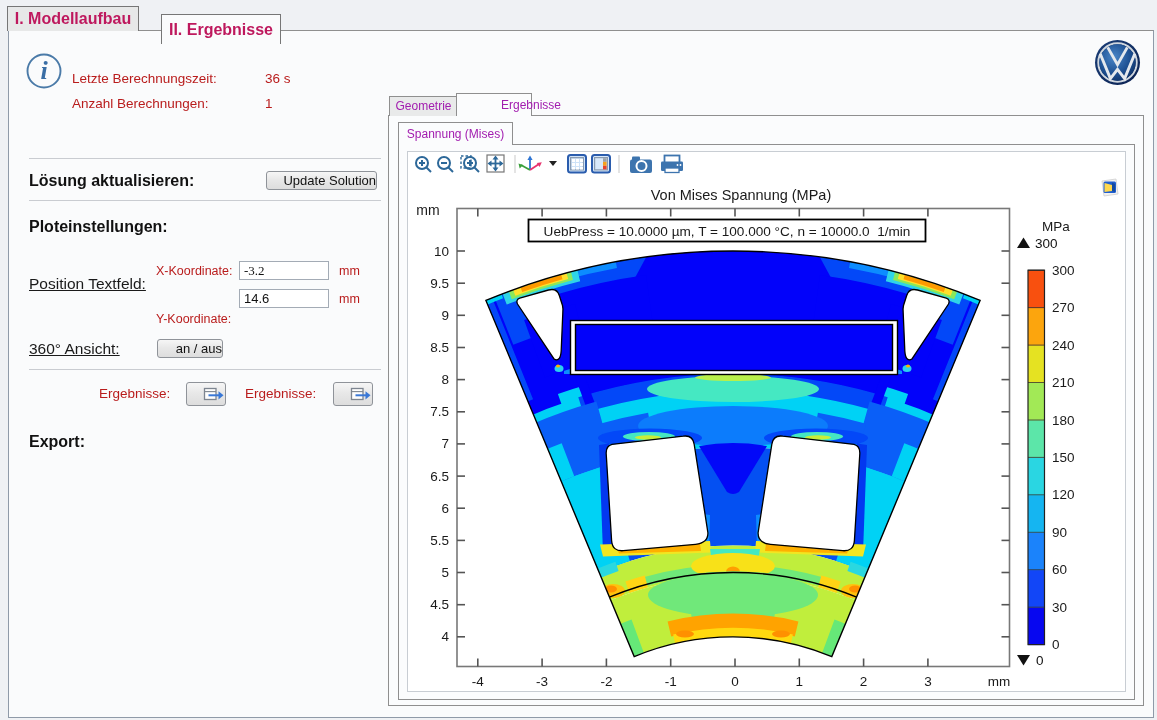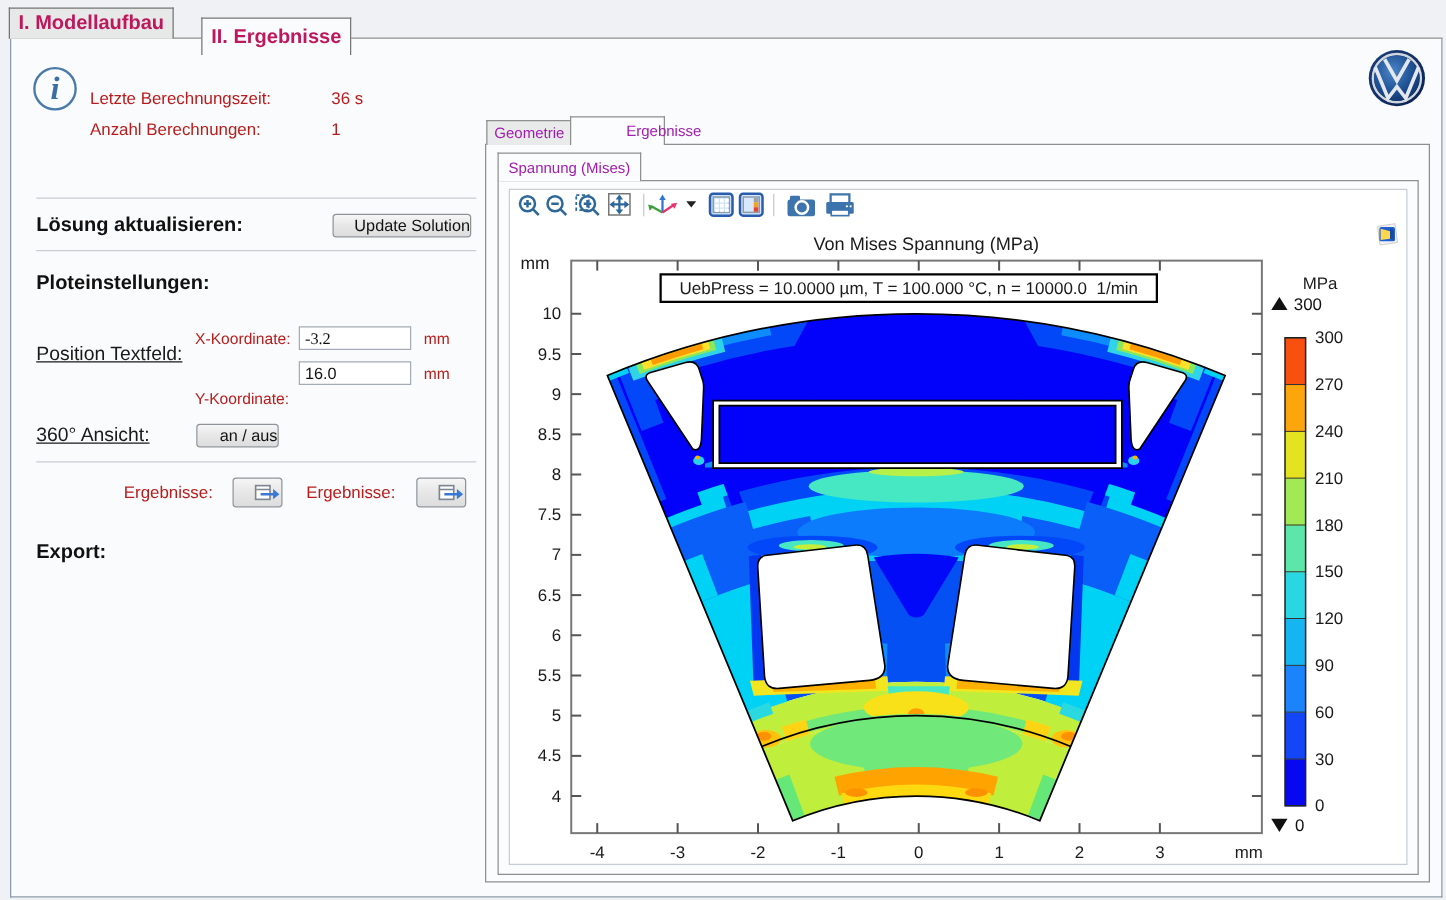--- a/index.html
+++ b/index.html
@@ -51,21 +51,21 @@
 <div class="abs hdr" style="left:29px;top:172px;z-index:9;">Lösung aktualisieren:</div>
 <div class="abs btn" style="left:266px;top:171px;width:109px;height:17px;line-height:17px;z-index:9;">Update Solution</div>
 <div class="abs sep" style="left:29px;top:200px;width:352px;z-index:9;"></div>
 <div class="abs hdr" style="left:29px;top:218px;z-index:9;">Ploteinstellungen:</div>
 
 <div class="abs und" style="left:29px;top:263px;z-index:9;margin-top:12px;">Position Textfeld:</div>
 <div class="abs lbl" style="left:156px;top:264px;font-size:12.5px;z-index:9;">X-Koordinate:</div>
 <div class="abs inp" style="left:239px;top:261px;width:84px;height:17px;z-index:9;font-family:Liberation Serif, serif;">-3.2</div>
 <div class="abs lbl" style="left:339px;top:264px;font-size:12.5px;z-index:9;">mm</div>
 <div class="abs lbl" style="left:156px;top:292px;font-size:12.5px;z-index:9;margin-top:20px;">Y-Koordinate:</div>
-<div class="abs inp" style="left:239px;top:289px;width:84px;height:17px;z-index:9;">16.0</div>
+<div class="abs inp" style="left:239px;top:289px;width:84px;height:17px;z-index:9;">14.6</div>
 <div class="abs lbl" style="left:339px;top:292px;font-size:12.5px;z-index:9;">mm</div>
 
 <div class="abs und" style="left:29px;top:340px;z-index:9;">360° Ansicht:</div>
 <div class="abs btn" style="left:157px;top:339px;width:64px;height:17px;line-height:17px;z-index:9;">an / aus</div>
 
 <div class="abs sep" style="left:29px;top:369px;width:352px;z-index:9;"></div>
 <div class="abs hdr" style="left:29px;top:385px;font-size:16px;z-index:9;margin-top:48px;">Export:</div>
 <div class="abs lbl" style="left:99px;top:386px;z-index:9;">Ergebnisse:</div>
 <div class="abs btn" style="left:186px;top:382px;width:38px;height:22px;z-index:9;"><svg width="22" height="16" viewBox="0 0 22 16" style="margin-top:3px;">
       <rect x="1.5" y="2.5" width="11.5" height="11" fill="#fdfdfd" stroke="#7d8590" stroke-width="1.3"></rect>

